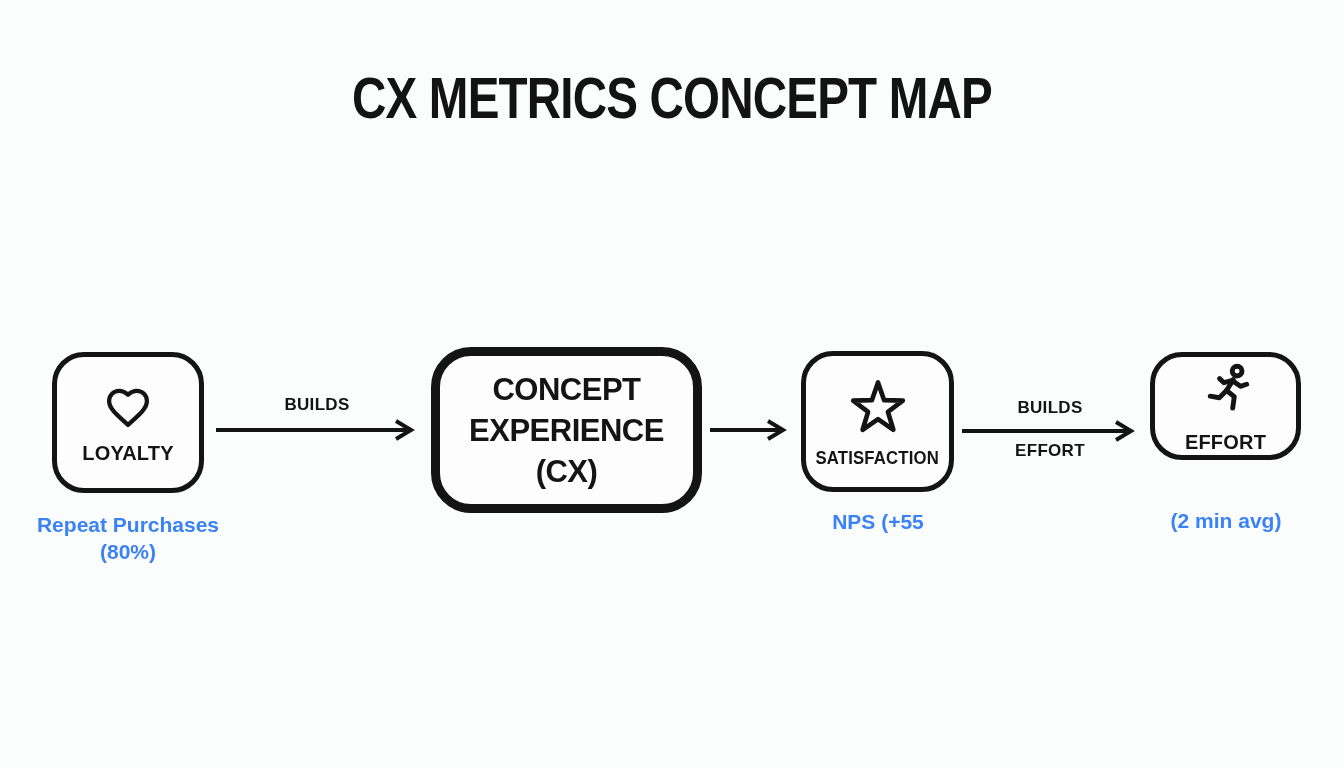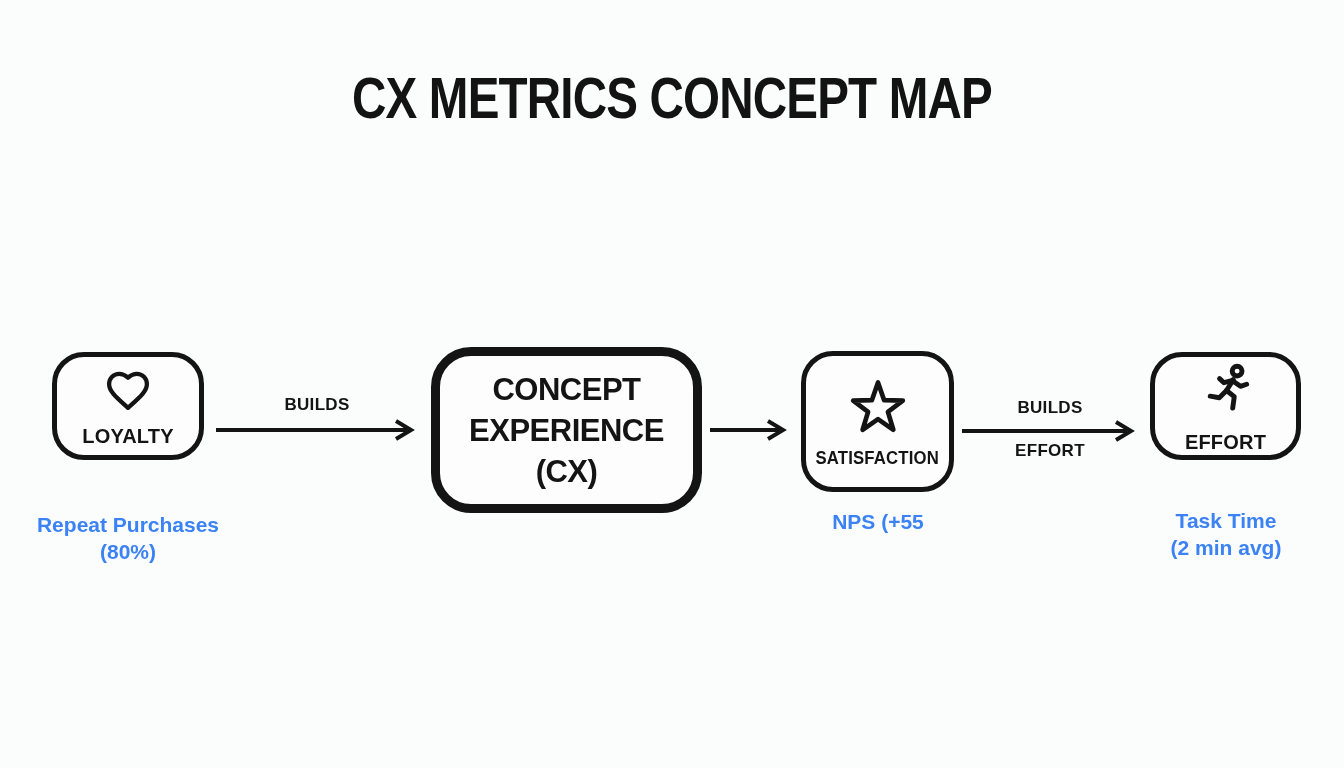--- a/index.html
+++ b/index.html
@@ -17,21 +17,21 @@
   .node{
     position:absolute;box-sizing:border-box;
     border:5px solid #141414;border-radius:32px;background:#fdfdfd;
     display:flex;flex-direction:column;align-items:center;justify-content:center;
   }
   .node .icon{display:block;line-height:0;margin-bottom:7px;}
   .node-label{
     font-size:20px;font-weight:700;letter-spacing:0.2px;white-space:nowrap;
   }
   .node-label.tight{font-size:19px;transform:scaleX(0.88);}
-  #node-loyalty{left:52px;top:352px;width:152px;height:108px;}
+  #node-loyalty{left:52px;top:352px;width:152px;height:141px;}
   #node-cx{
     left:431px;top:347px;width:271px;height:166px;
     border-width:9px;border-radius:40px;
   }
   #node-satisfaction{left:801px;top:351px;width:153px;height:141px;justify-content:center;}
   #node-effort{left:1150px;top:352px;width:151px;height:108px;}
   .cx-line{
     font-size:31px;font-weight:800;letter-spacing:-0.5px;
     line-height:41px;text-align:center;white-space:nowrap;
   }
@@ -123,17 +123,16 @@
   </div>
 
   <div class="caption" id="caption-loyalty">
     <span style="display:block">Repeat Purchases</span>
     <span style="display:block">(80%)</span>
   </div>
   <div class="caption" id="caption-satisfaction">
     <span style="display:block">NPS (+55</span>
   </div>
   <div class="caption" id="caption-effort">
-    <span style="display:block">Task Time</span>
     <span style="display:block">(2 min avg)</span>
   </div>
 
 </div>
 
 </body></html>

